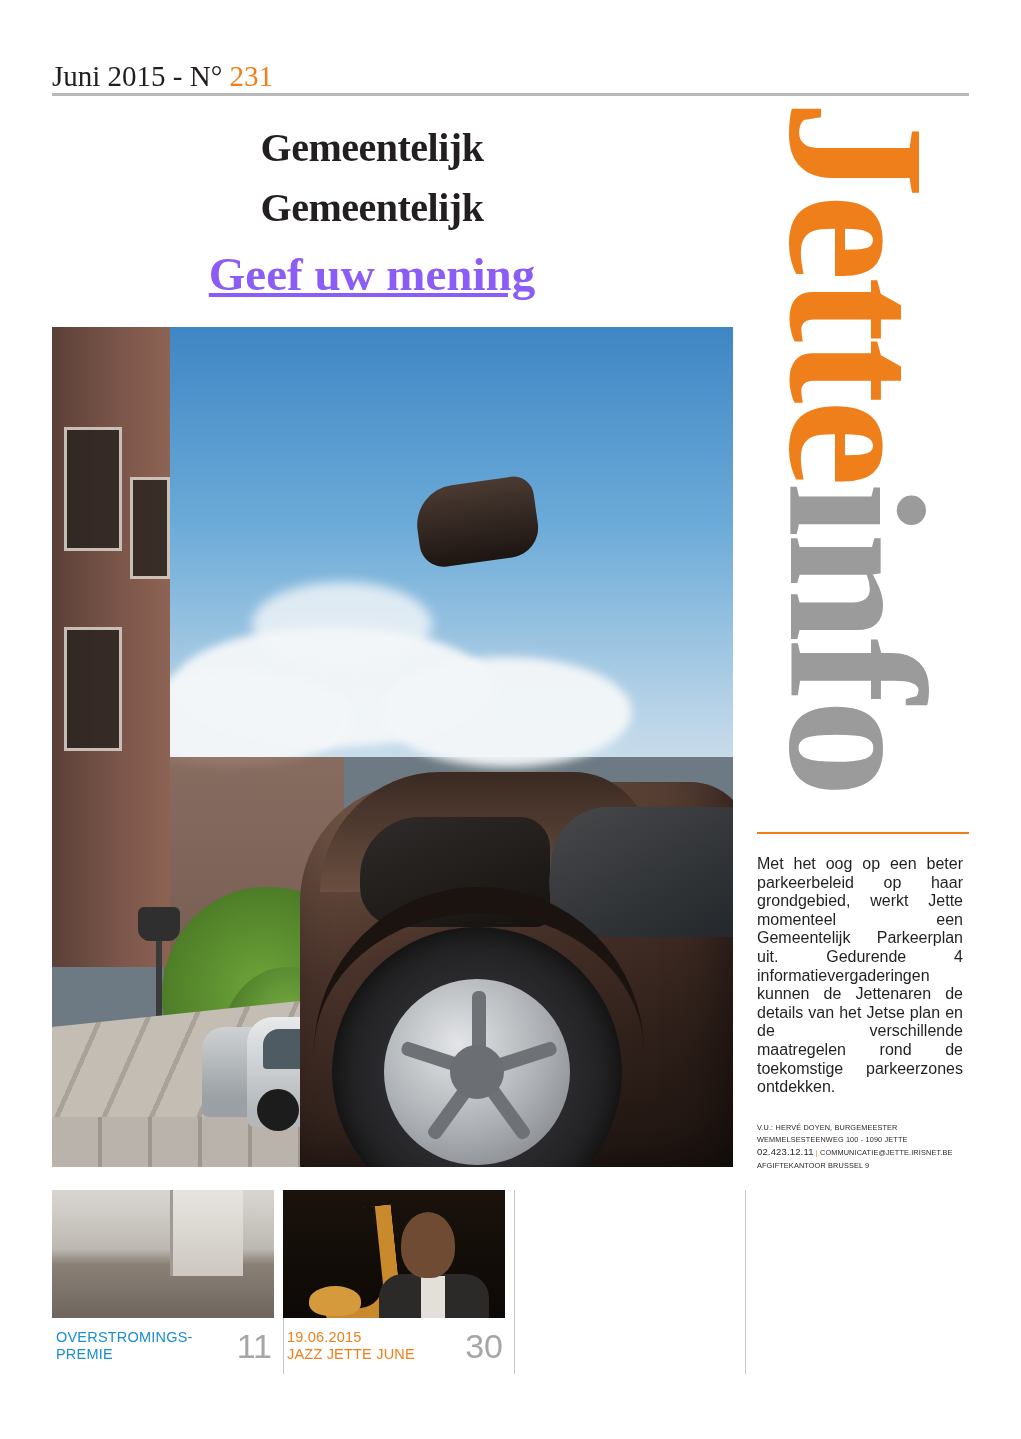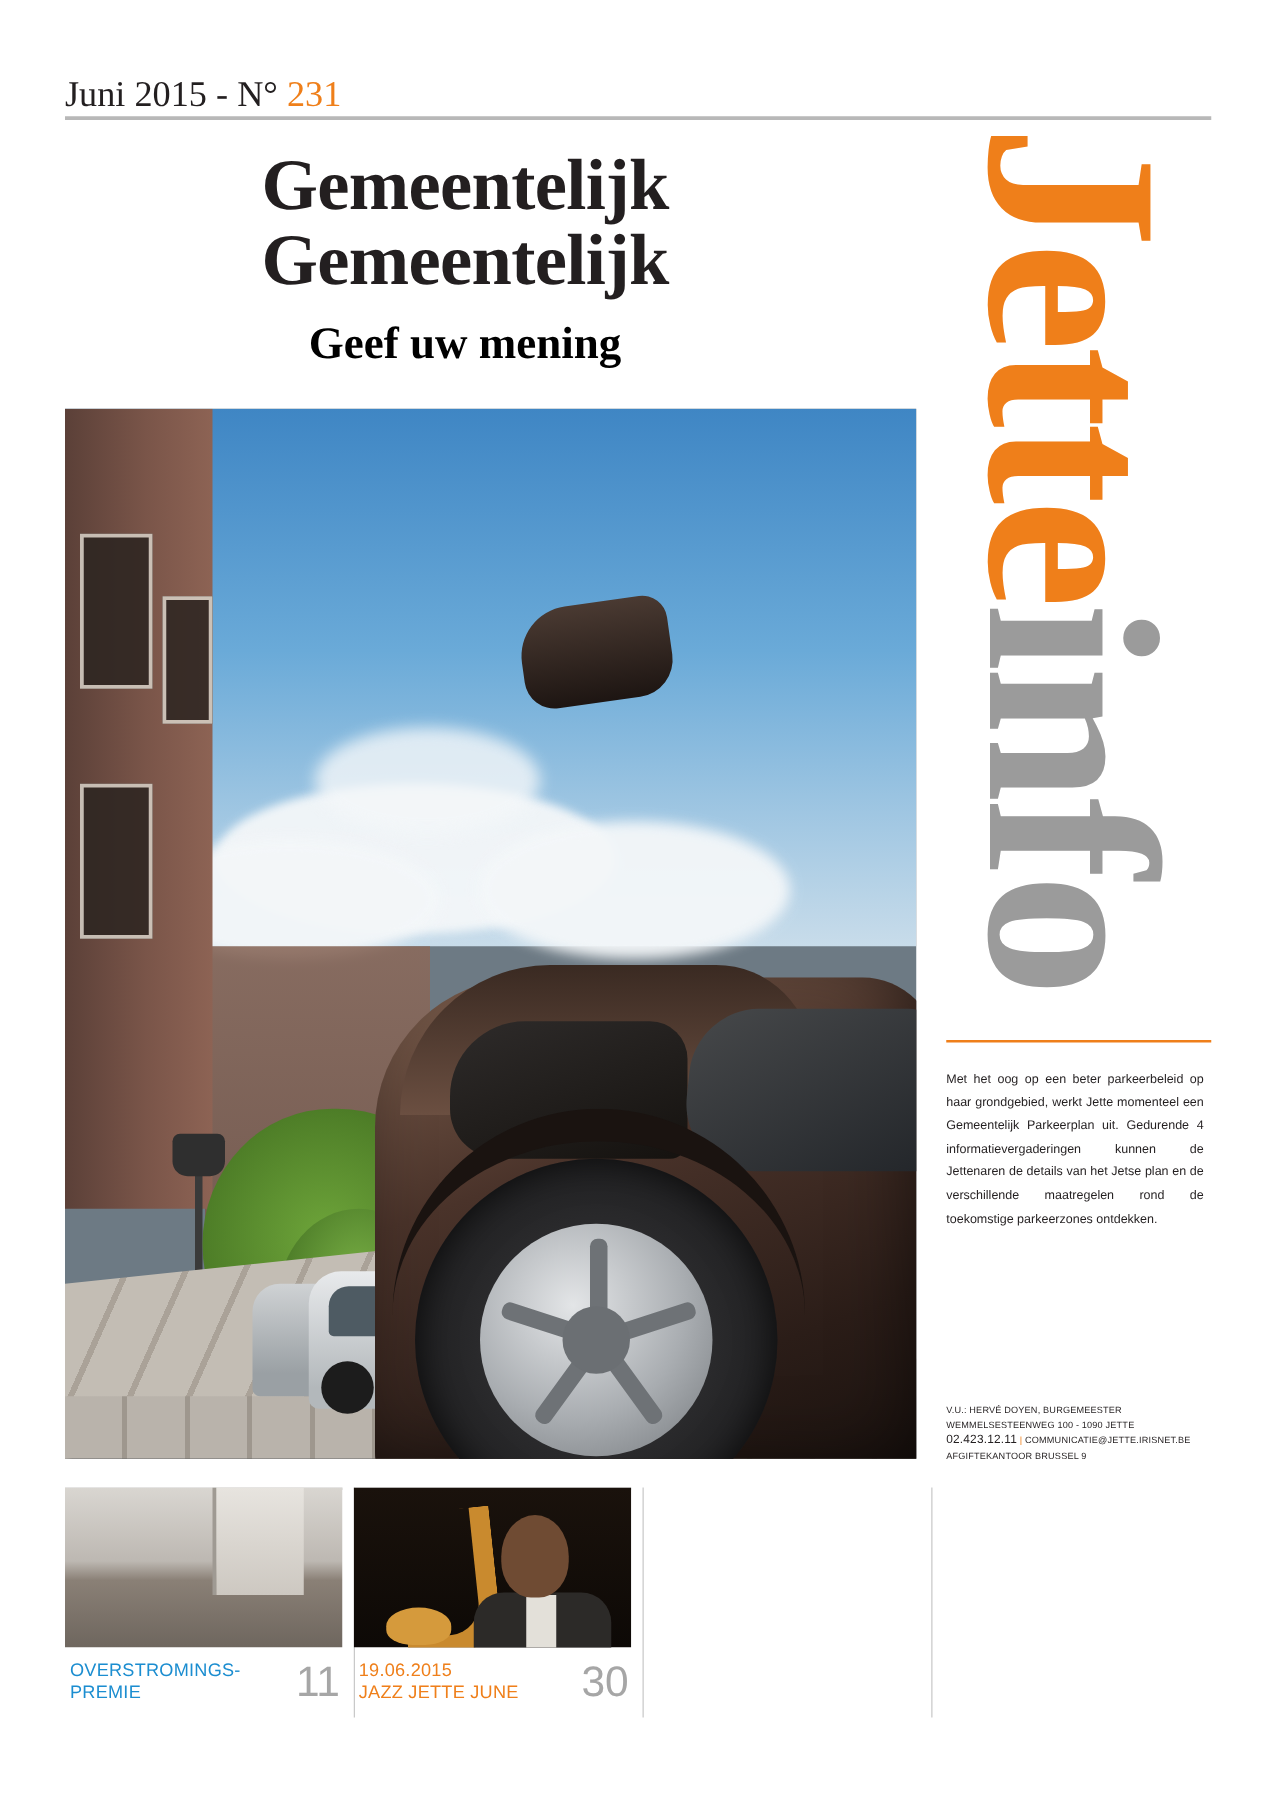--- a/index.html
+++ b/index.html
@@ -63,32 +63,33 @@
     position: absolute;
     left: 52px;
     top: 118px;
     width: 640px;
     text-align: center;
   }
   .headline h1 {
     margin: 0;
     font-family: "Liberation Serif", serif;
     font-weight: bold;
-    font-size: 58px;
+    font-size: 40px;
     line-height: 60px;
     letter-spacing: -0.5px;
     color: #231f20;
   }
   .headline h2 {
     margin: 14px 0 0 0;
     font-family: "Liberation Serif", serif;
     font-weight: bold;
-    font-size: 36px;
+    font-size: 47px;
     line-height: 44px;
-    color: #000000;
+    color: #8b5cf6;
+    text-decoration: underline;
   }
 
   
   .logo-wrap {
     position: absolute;
     left: 745px;
     top: 100px;
     width: 224px;
     height: 720px;
     overflow: hidden;
@@ -120,21 +121,21 @@
     background: #ef7f1a;
   }
 
   
   .intro {
     position: absolute;
     left: 757px;
     top: 855px;
     width: 206px;
     font-family: "Liberation Sans", sans-serif;
-    font-size: 10px;
+    font-size: 16px;
     line-height: 18.6px;
     text-align: justify;
     color: #231f20;
   }
 
   .page-badge {
     position: absolute;
     left: 757px;
     top: 1064px;
     width: 206px;

